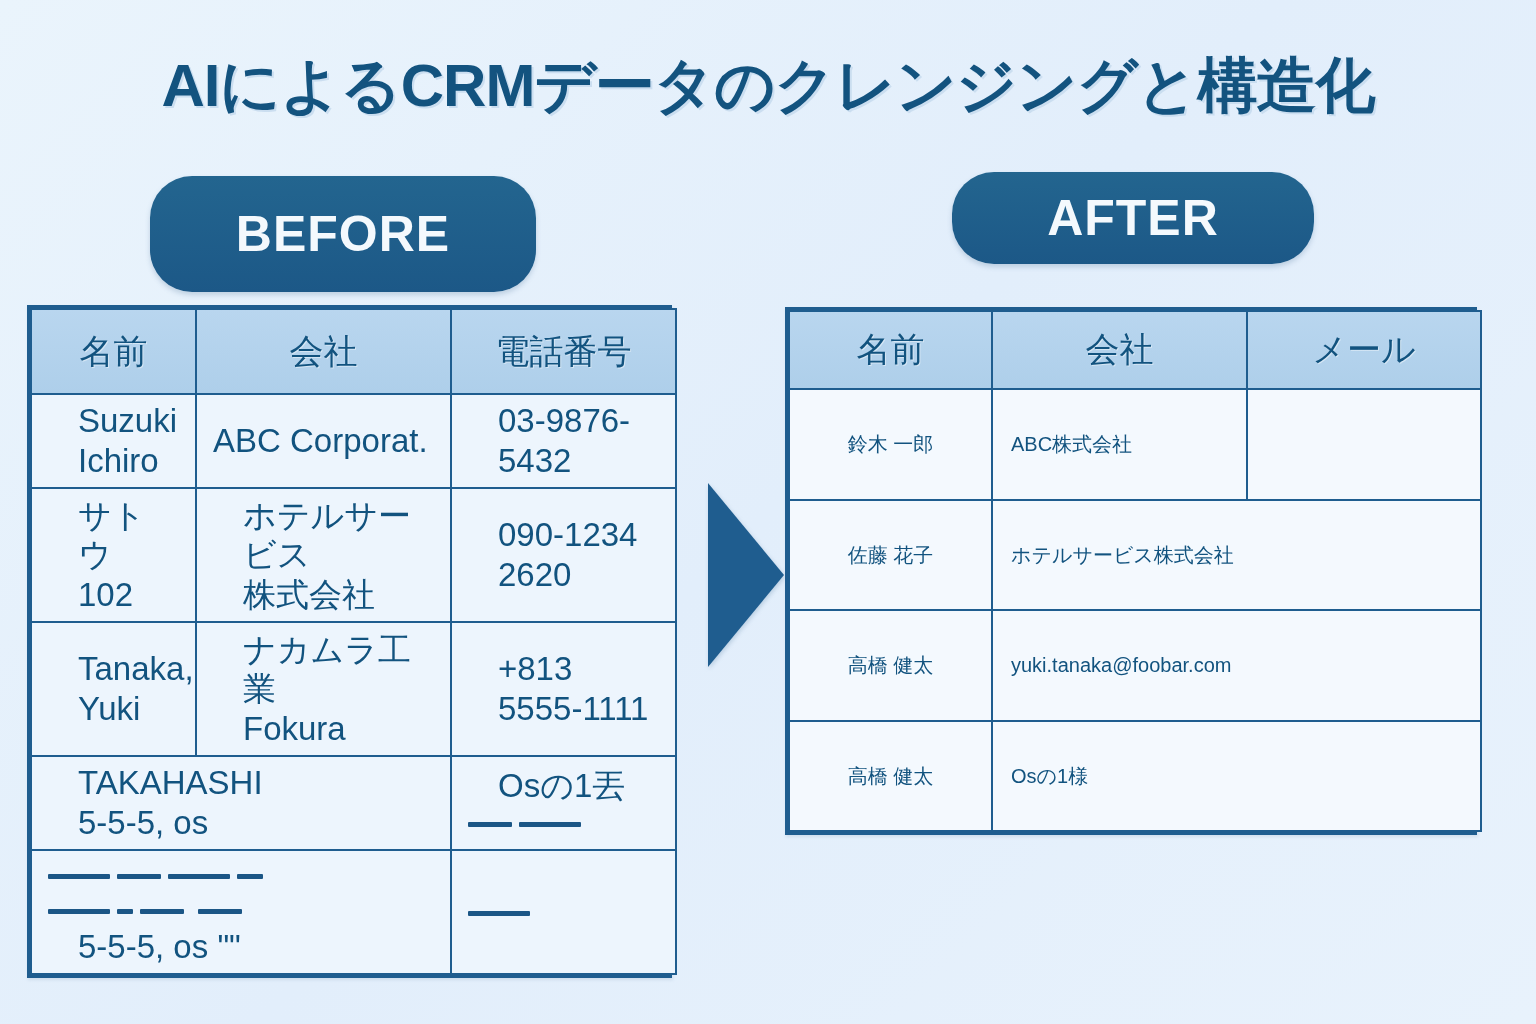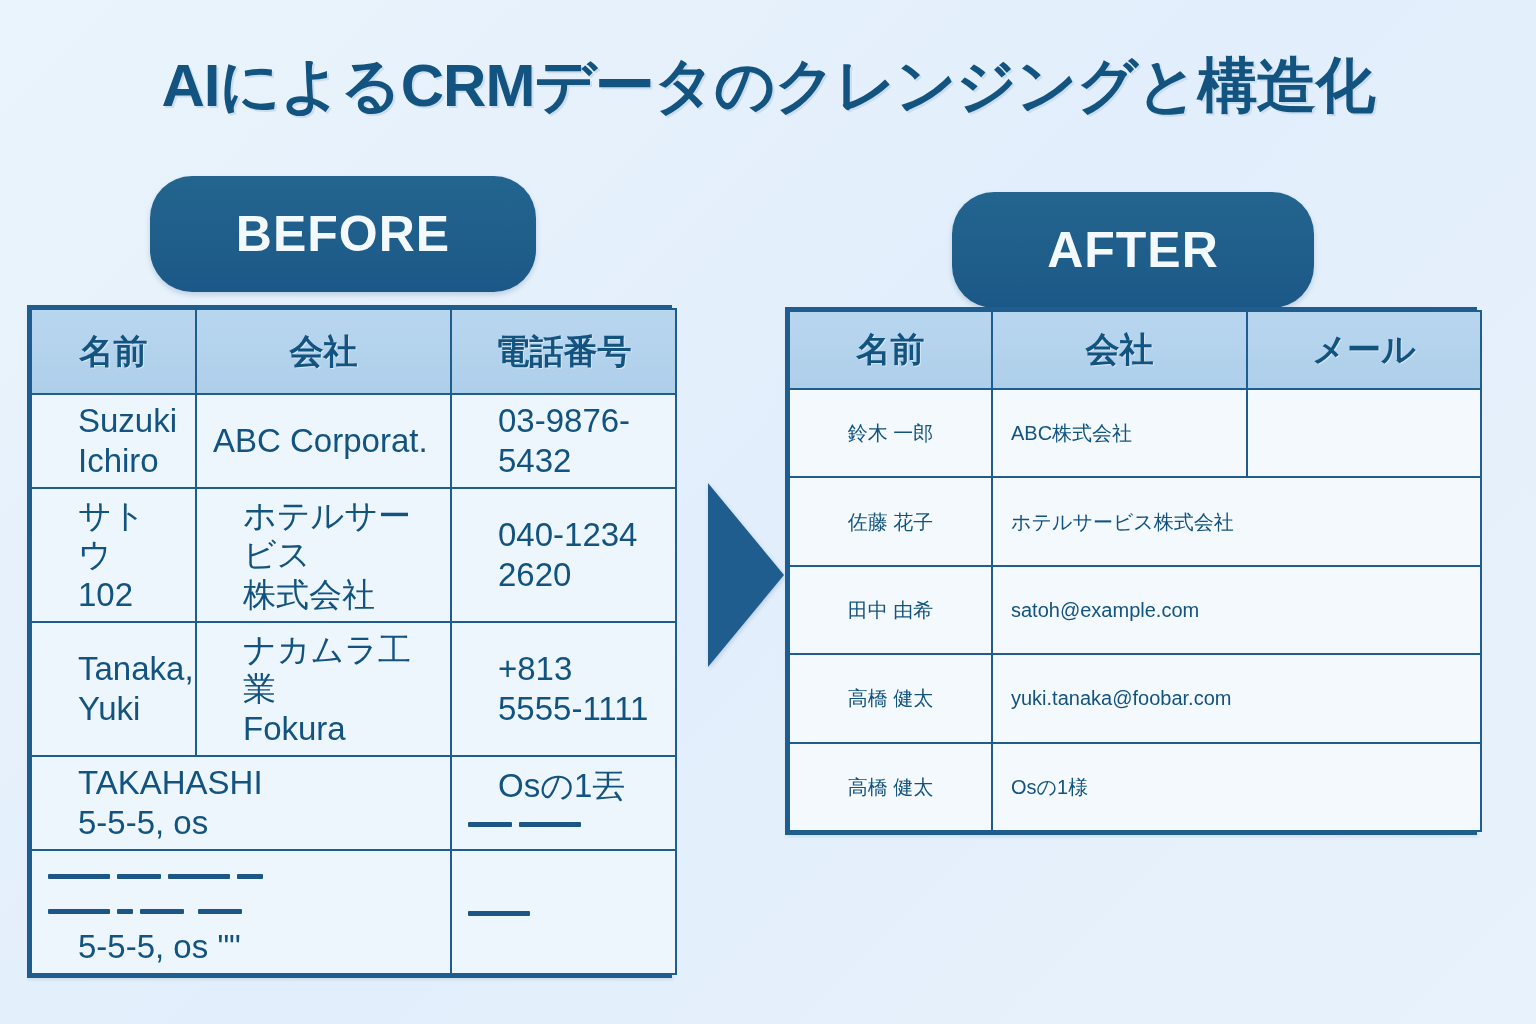--- a/index.html
+++ b/index.html
@@ -50,23 +50,23 @@
     box-shadow: 0 3px 5px rgba(70,110,150,0.25);
   }
   #badge-before {
     left: 150px;
     top: 176px;
     width: 386px;
     height: 116px;
   }
   #badge-after {
     left: 952px;
-    top: 192px;
+    top: 172px;
     width: 362px;
-    height: 116px;
+    height: 92px;
   }
 
   
   .tbl {
     position: absolute;
     border: 3px solid #1f5d8f;
     box-sizing: border-box;
     background: #eef6fd;
     box-shadow: 1px 2px 3px rgba(120,150,180,0.20);
   }
@@ -90,21 +90,21 @@
   }
   .tbl th, .tbl td {
     border: 2px solid #1f5d8f;
     color: #12537f;
     vertical-align: middle;
     box-sizing: border-box;
   }
   .tbl th {
     background: linear-gradient(180deg, #b9d6ef 0%, #aecfea 100%);
     font-size: 34px;
-    font-weight: bold;
+    font-weight: normal;
     text-align: center;
     text-shadow: 1px 1px 0 rgba(255,255,255,0.45);
     padding: 0;
   }
   .tbl td {
     background: #edf5fd;
     font-size: 33px;
     font-weight: normal;
     padding: 6px 16px;
     line-height: 1.2;
@@ -209,21 +209,21 @@
         <tr>
           <td>
             <span class="cell-line">サトウ</span>
             <span class="cell-line">102</span>
           </td>
           <td>
             <span class="cell-line">ホテルサービス</span>
             <span class="cell-line">株式会社</span>
           </td>
           <td>
-            <span class="cell-line">040-1234</span>
+            <span class="cell-line">090-1234</span>
             <span class="cell-line">2620</span>
           </td>
         </tr>
 
         <tr>
           <td>
             <span class="cell-line">Tanaka,</span>
             <span class="cell-line">Yuki</span>
           </td>
           <td>
@@ -287,24 +287,20 @@
         <tr>
           <td class="name-cell">鈴木 一郎</td>
           <td>ABC株式会社</td>
           <td></td>
         </tr>
         <tr>
           <td class="name-cell">佐藤 花子</td>
           <td colspan="2">ホテルサービス株式会社</td>
         </tr>
         <tr>
-          <td class="name-cell">田中 由希</td>
-          <td colspan="2">satoh@example.com</td>
-        </tr>
-        <tr>
           <td class="name-cell">高橋 健太</td>
           <td colspan="2">yuki.tanaka@foobar.com</td>
         </tr>
         <tr>
           <td class="name-cell">高橋 健太</td>
           <td colspan="2">Osの1様</td>
         </tr>
       </tbody>
     </table>
   </div>

